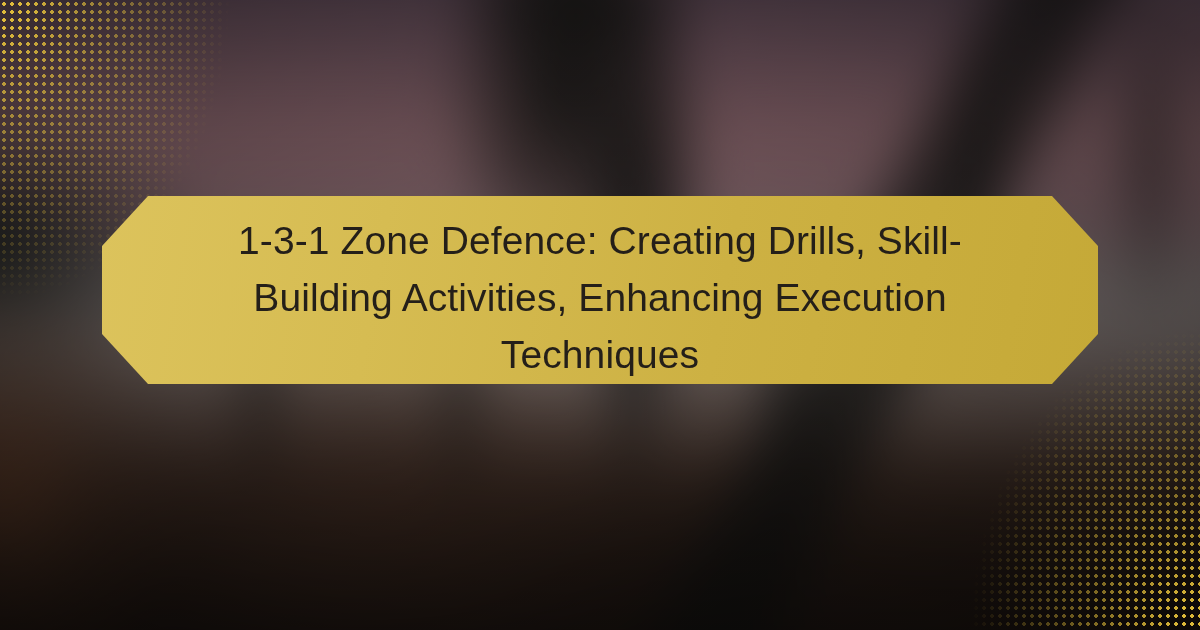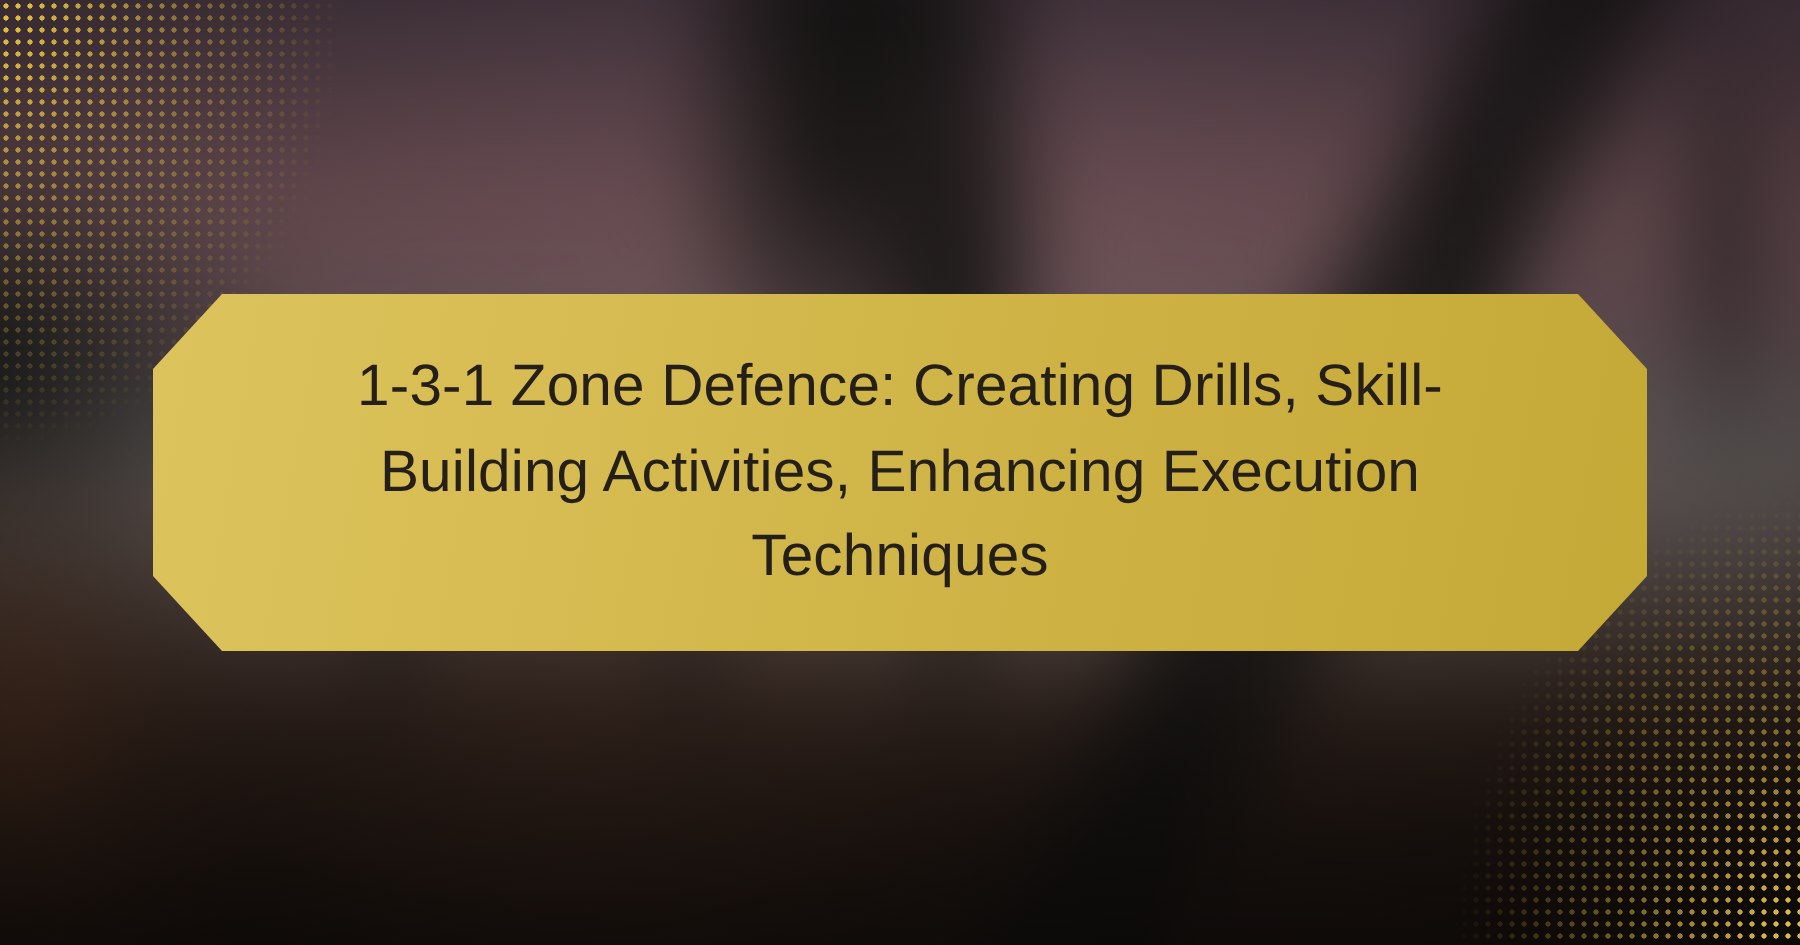--- a/index.html
+++ b/index.html
@@ -95,26 +95,26 @@
     -webkit-mask-image: radial-gradient(ellipse 230px 300px at 260px 330px, rgba(0,0,0,1) 8%, rgba(0,0,0,0.55) 46%, rgba(0,0,0,0) 100%);
             mask-image: radial-gradient(ellipse 230px 300px at 260px 330px, rgba(0,0,0,1) 8%, rgba(0,0,0,0.55) 46%, rgba(0,0,0,0) 100%);
   }
 
   
   .title-card {
     position: absolute;
     left: 102px;
     top: 196px;
     width: 996px;
-    height: 238px;
+    height: 188px;
     background: linear-gradient(100deg, #dcc35c 0%, #d6bc52 28%, #cdb143 62%, #c5a937 100%);
     -webkit-clip-path: polygon(46px 0, calc(100% - 46px) 0, 100% 50px, 100% calc(100% - 50px), calc(100% - 46px) 100%, 46px 100%, 0 calc(100% - 50px), 0 50px);
             clip-path: polygon(46px 0, calc(100% - 46px) 0, 100% 50px, 100% calc(100% - 50px), calc(100% - 46px) 100%, 46px 100%, 0 calc(100% - 50px), 0 50px);
     display: flex;
-    align-items: center;
+    align-items: flex-end;
     justify-content: center;
     box-sizing: border-box;
     padding: 0 70px;
   }
 
   .title-text {
     margin: 0;
     color: #241f19;
     font-size: 39px;
     line-height: 1.46;

